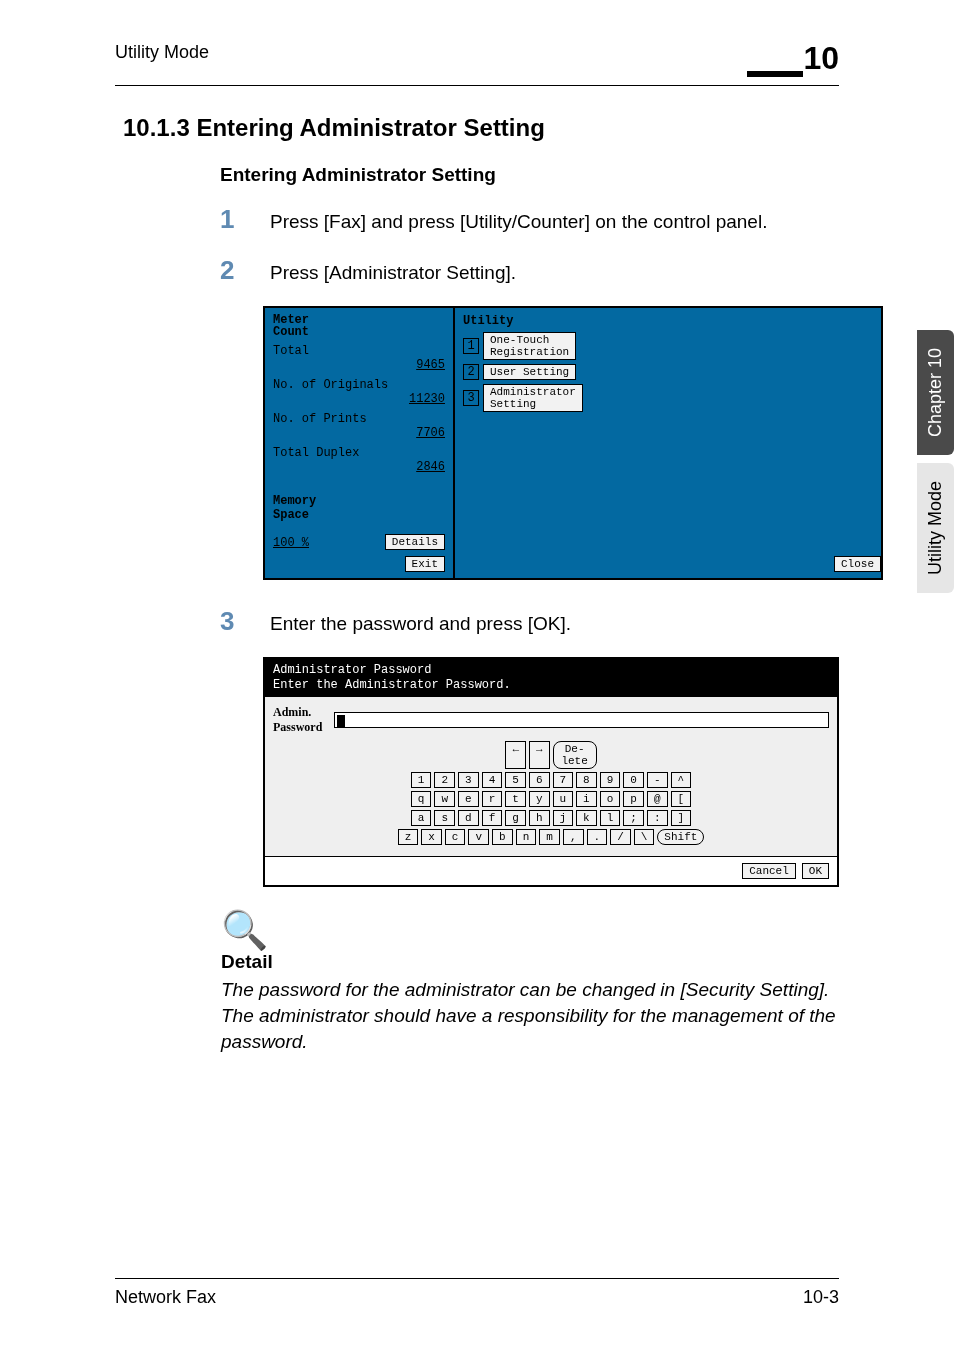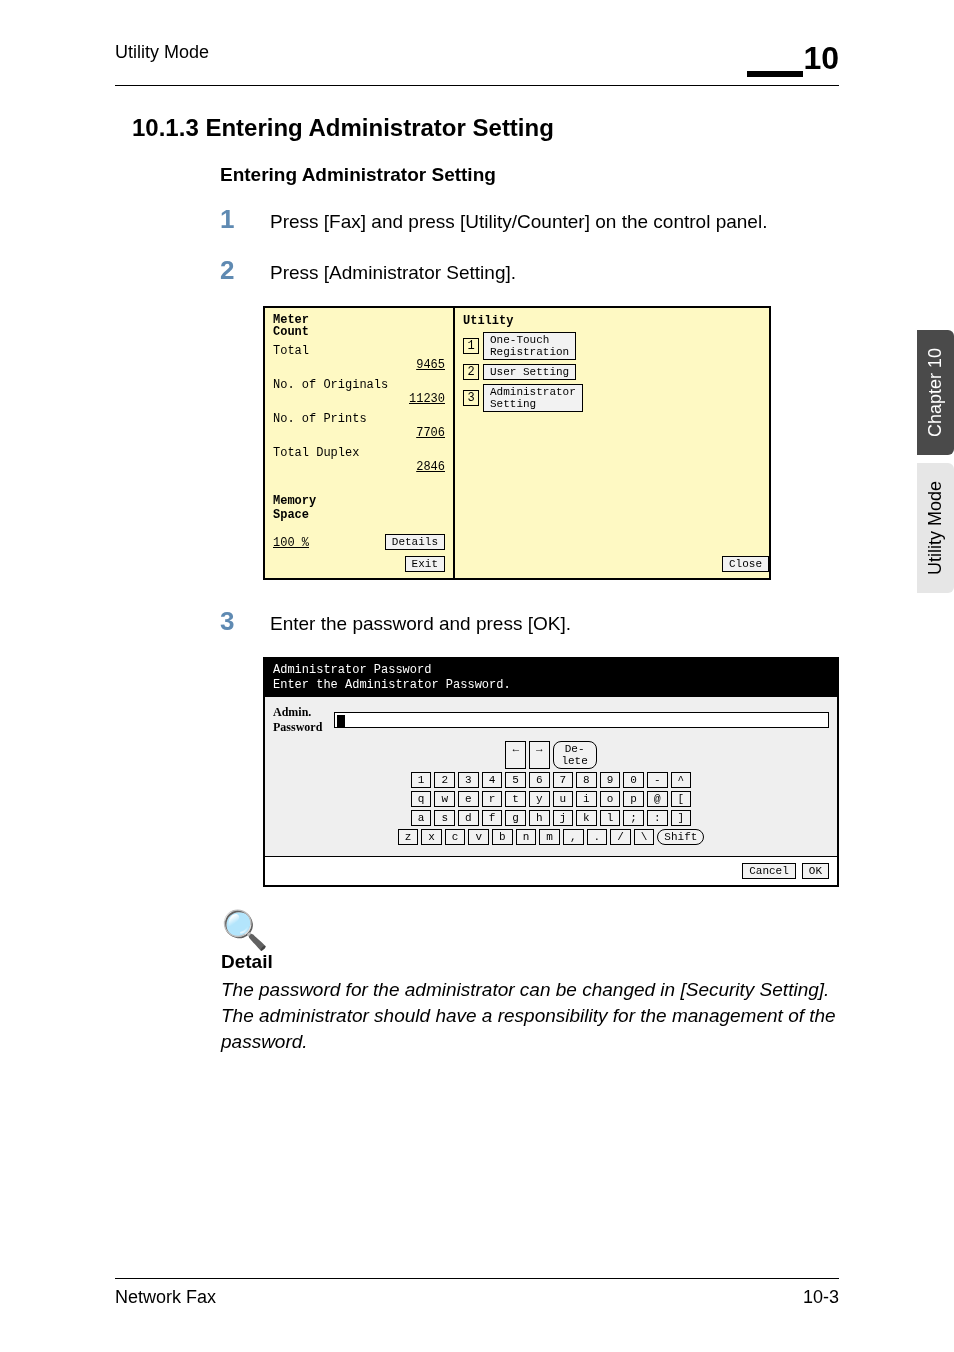--- a/index.html
+++ b/index.html
@@ -51,21 +51,21 @@
   }
   .rule {
     border: 0;
     border-top: 1px solid #000;
     margin: 8px 0 28px 0;
   }
 
   h2.section-title {
     font-size: 24px;
     font-weight: 700;
-    margin: 12px 0 22px 17px;
+    margin: 12px 0 22px 8px;
   }
   h3.sub-title {
     font-size: 19px;
     font-weight: 700;
     margin: 0 0 18px 0;
     padding-left: 105px;
   }
 
   ol.steps {
     list-style: none;
@@ -84,24 +84,24 @@
     font-weight: 700;
     color: #5f8ab2;
     min-width: 22px;
   }
 
   
   .panel {
     margin-left: 148px;
     margin-bottom: 26px;
     border: 2px solid #000;
-    background: #fef9c3;
+    background: #0369a1;
     font-family: "Courier New", monospace;
     font-size: 12px;
-    width: 508px;
+    width: 620px;
   }
   .panel-top { display: flex; }
   .meter {
     width: 190px;
     border-right: 2px solid #000;
     padding: 6px 8px 6px 8px;
   }
   .meter .mlabel { font-weight: 700; line-height: 1; }
   .meter .row { margin-top: 6px; }
   .meter .val { text-align: right; text-decoration: underline; }

